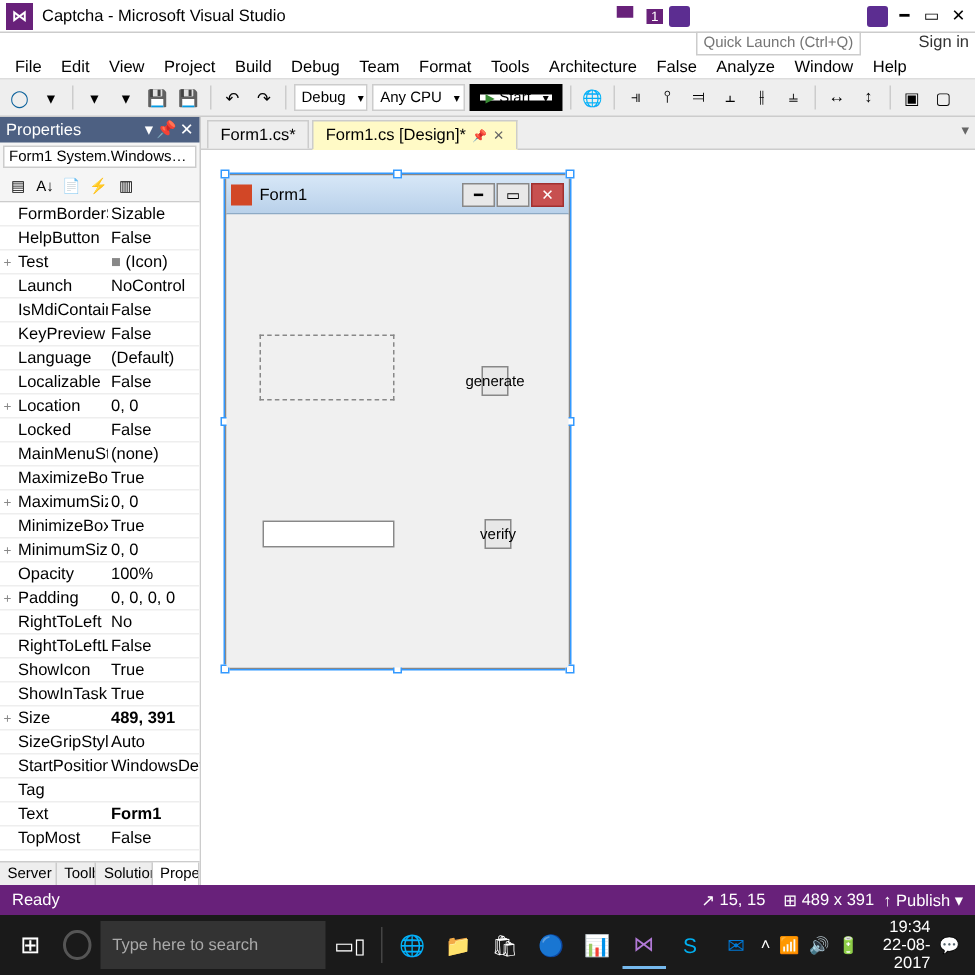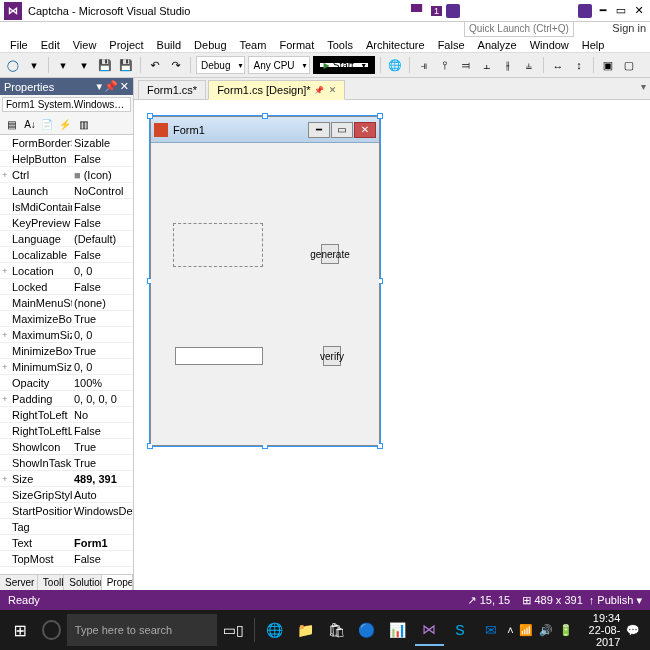--- a/index.html
+++ b/index.html
@@ -165,21 +165,21 @@
           <span class="prop-name">FormBorderStyle</span>
           <span class="prop-val">Sizable</span>
         </div>
         <div class="prop-row">
           <span class="prop-expand"></span>
           <span class="prop-name">HelpButton</span>
           <span class="prop-val">False</span>
         </div>
         <div class="prop-row icon">
           <span class="prop-expand">+</span>
-          <span class="prop-name">Ctrl</span>
+          <span class="prop-name">Test</span>
           <span class="prop-val">(Icon)</span>
         </div>
         <div class="prop-row">
           <span class="prop-expand"></span>
           <span class="prop-name">Launch</span>
           <span class="prop-val">NoControl</span>
         </div>
         <div class="prop-row">
           <span class="prop-expand"></span>
           <span class="prop-name">IsMdiContainer</span>

